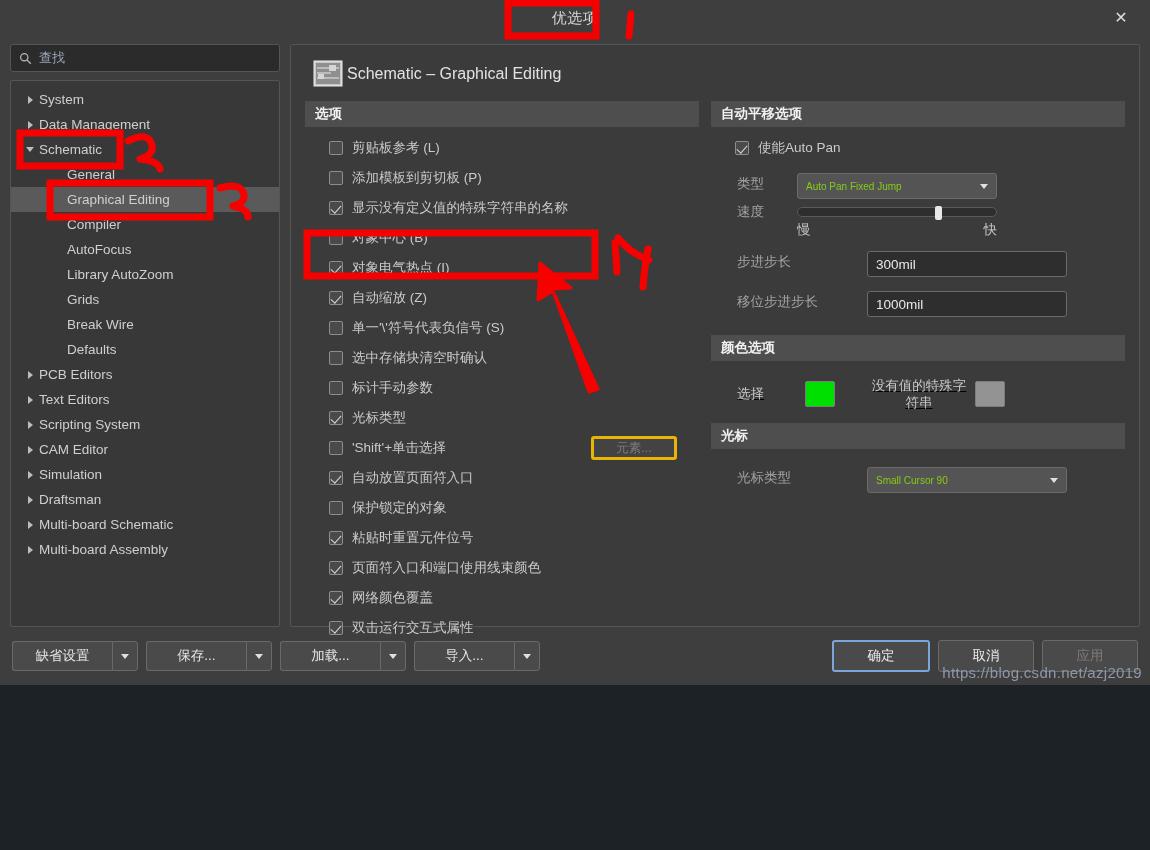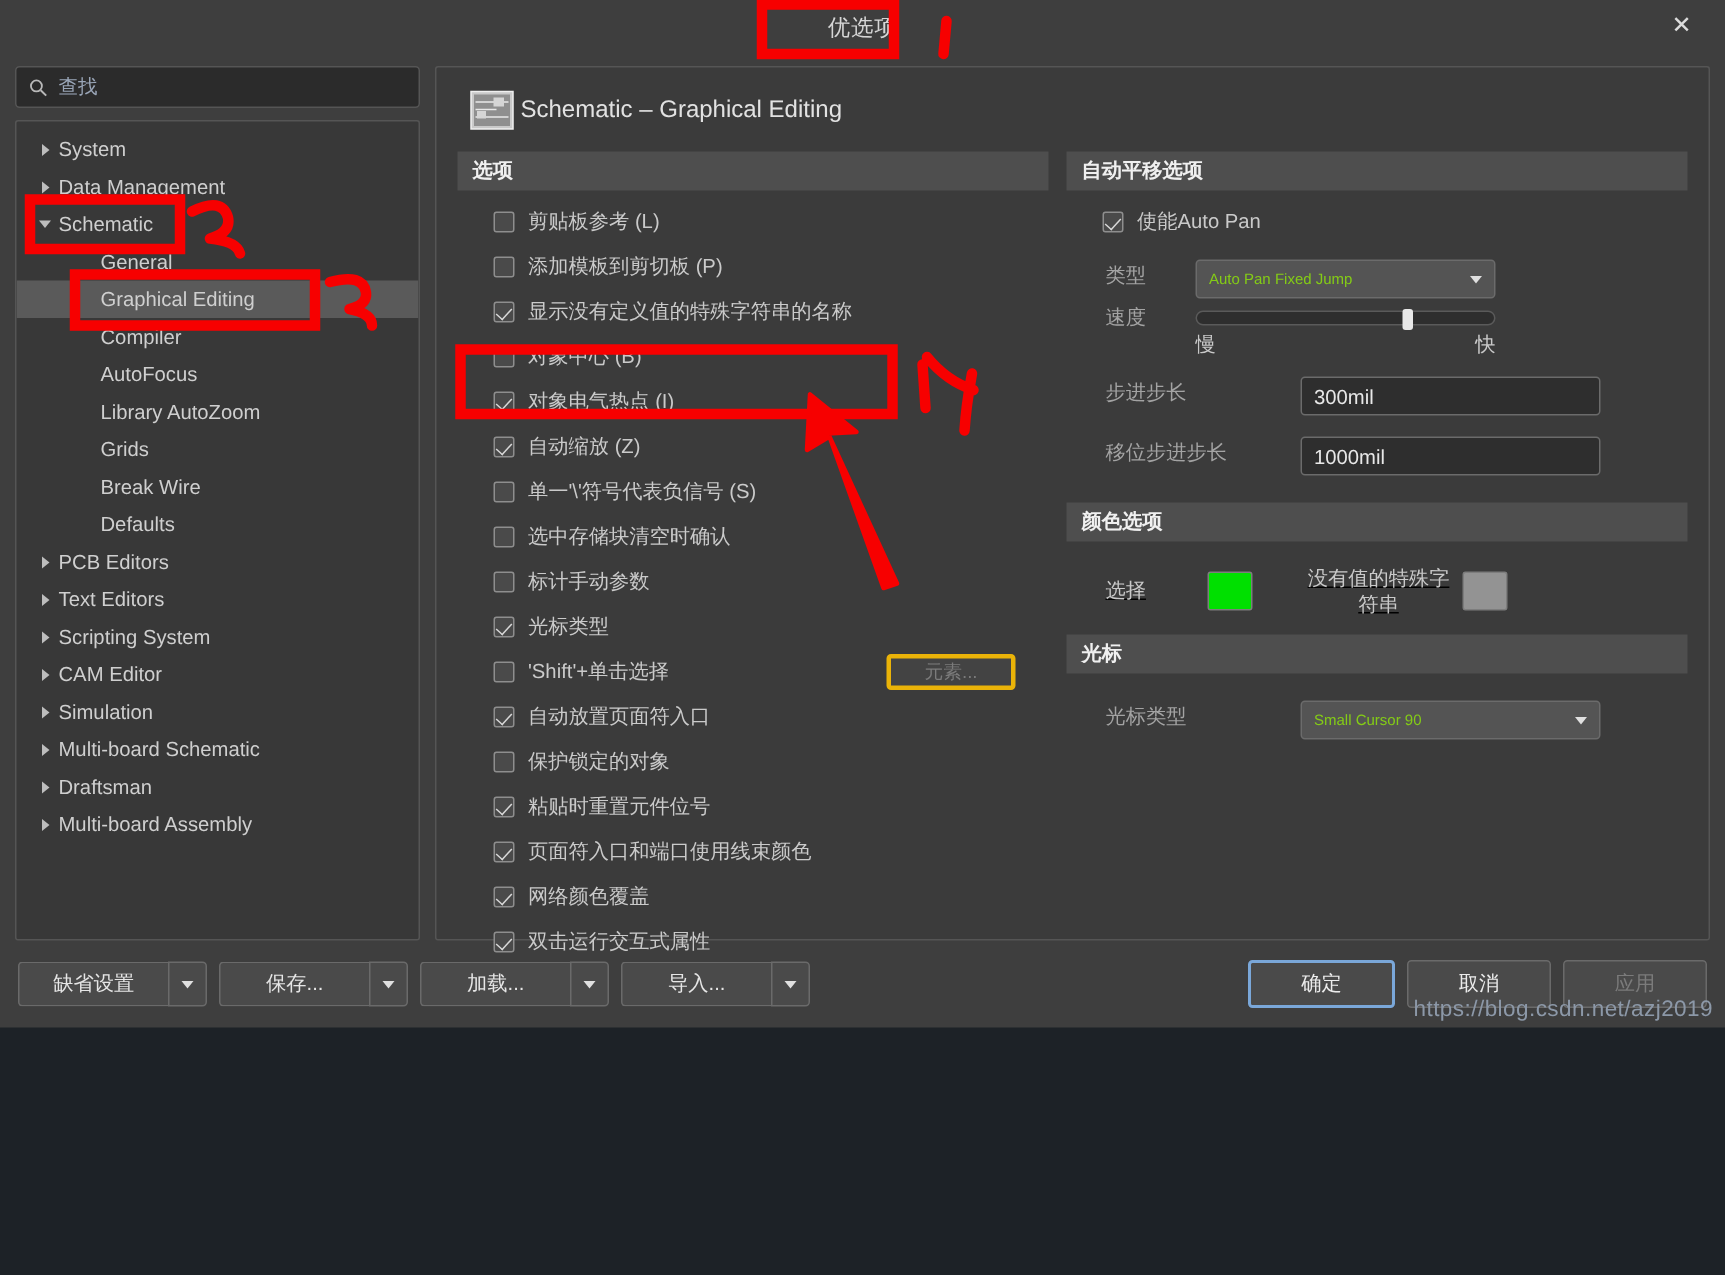--- a/index.html
+++ b/index.html
@@ -266,27 +266,27 @@
           <div class="tree-row">
             <span class="tw">
               <span class="arrow-r"></span>
             </span>
             <span>Simulation</span>
           </div>
           <div class="tree-row">
             <span class="tw">
               <span class="arrow-r"></span>
             </span>
+            <span>Draftsman</span>
+          </div>
+          <div class="tree-row">
+            <span class="tw">
+              <span class="arrow-r"></span>
+            </span>
             <span>Multi-board Schematic</span>
-          </div>
-          <div class="tree-row">
-            <span class="tw">
-              <span class="arrow-r"></span>
-            </span>
-            <span>Draftsman</span>
           </div>
           <div class="tree-row">
             <span class="tw">
               <span class="arrow-r"></span>
             </span>
             <span>Multi-board Assembly</span>
           </div>
         </div>
     </div>
 

